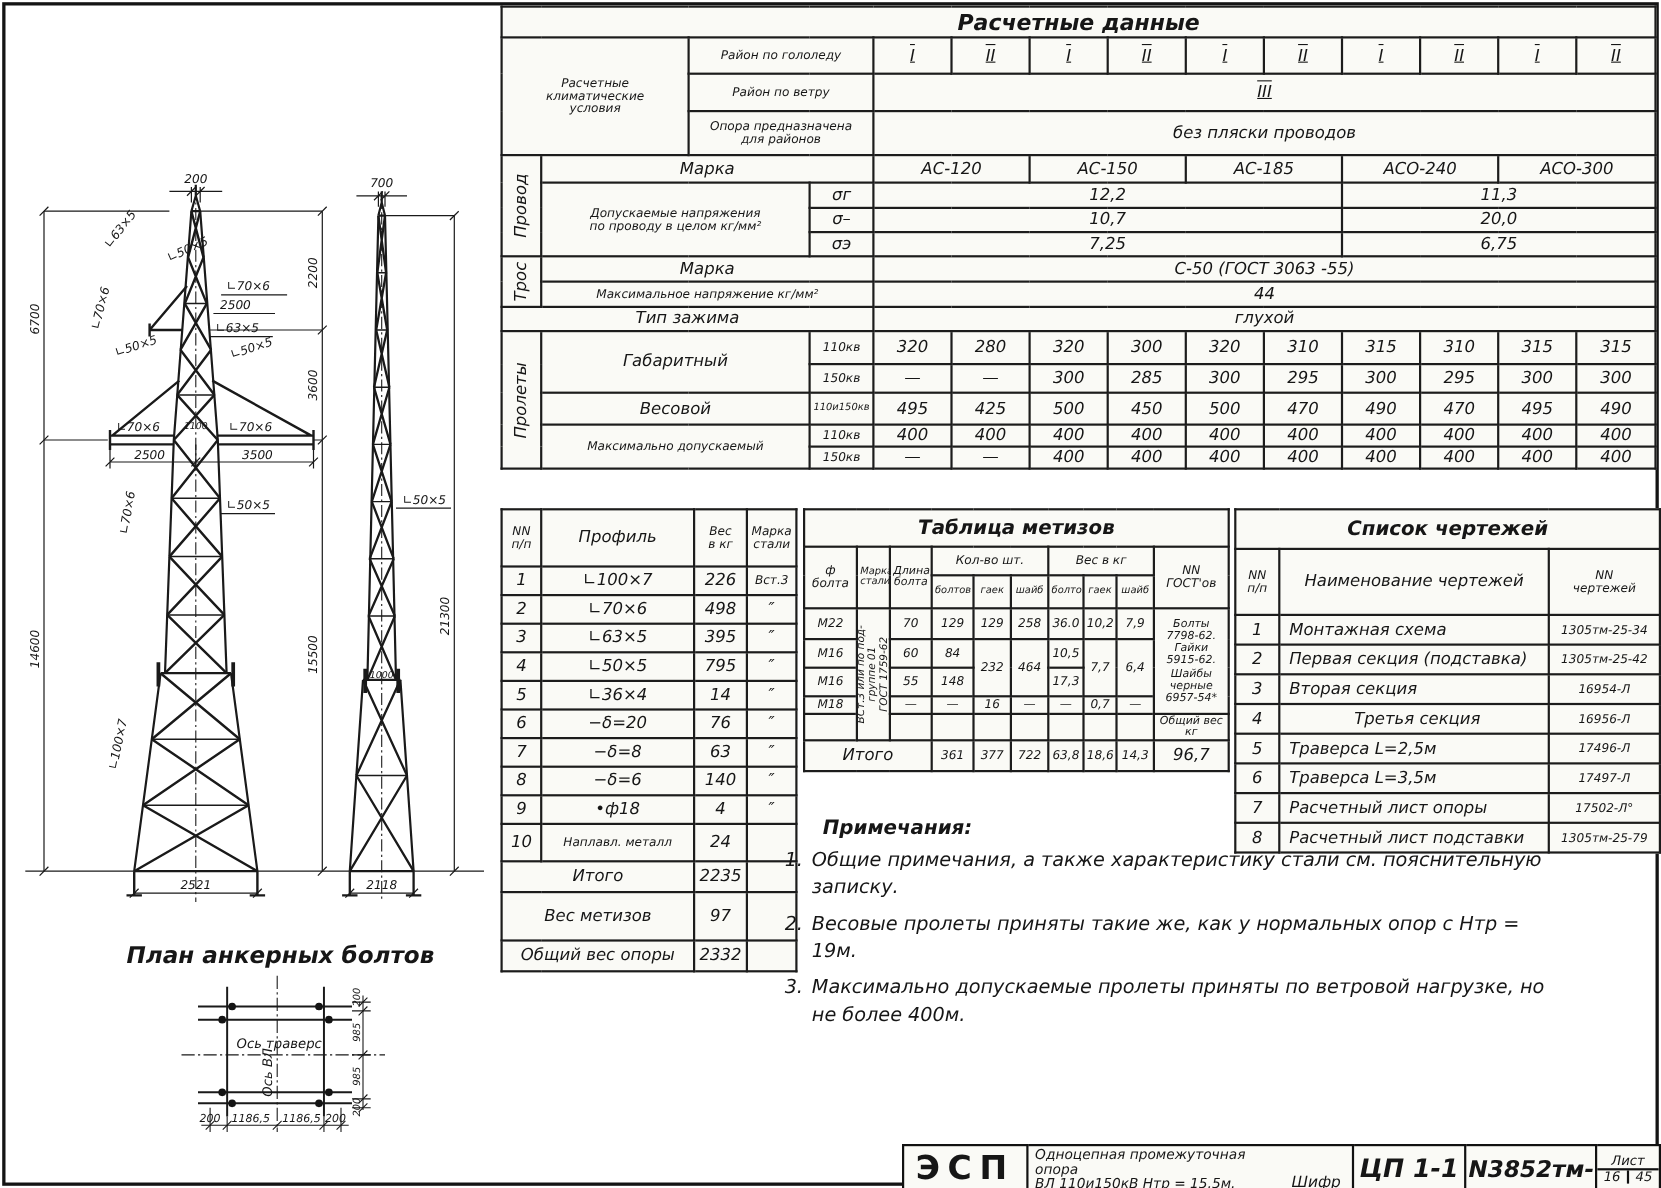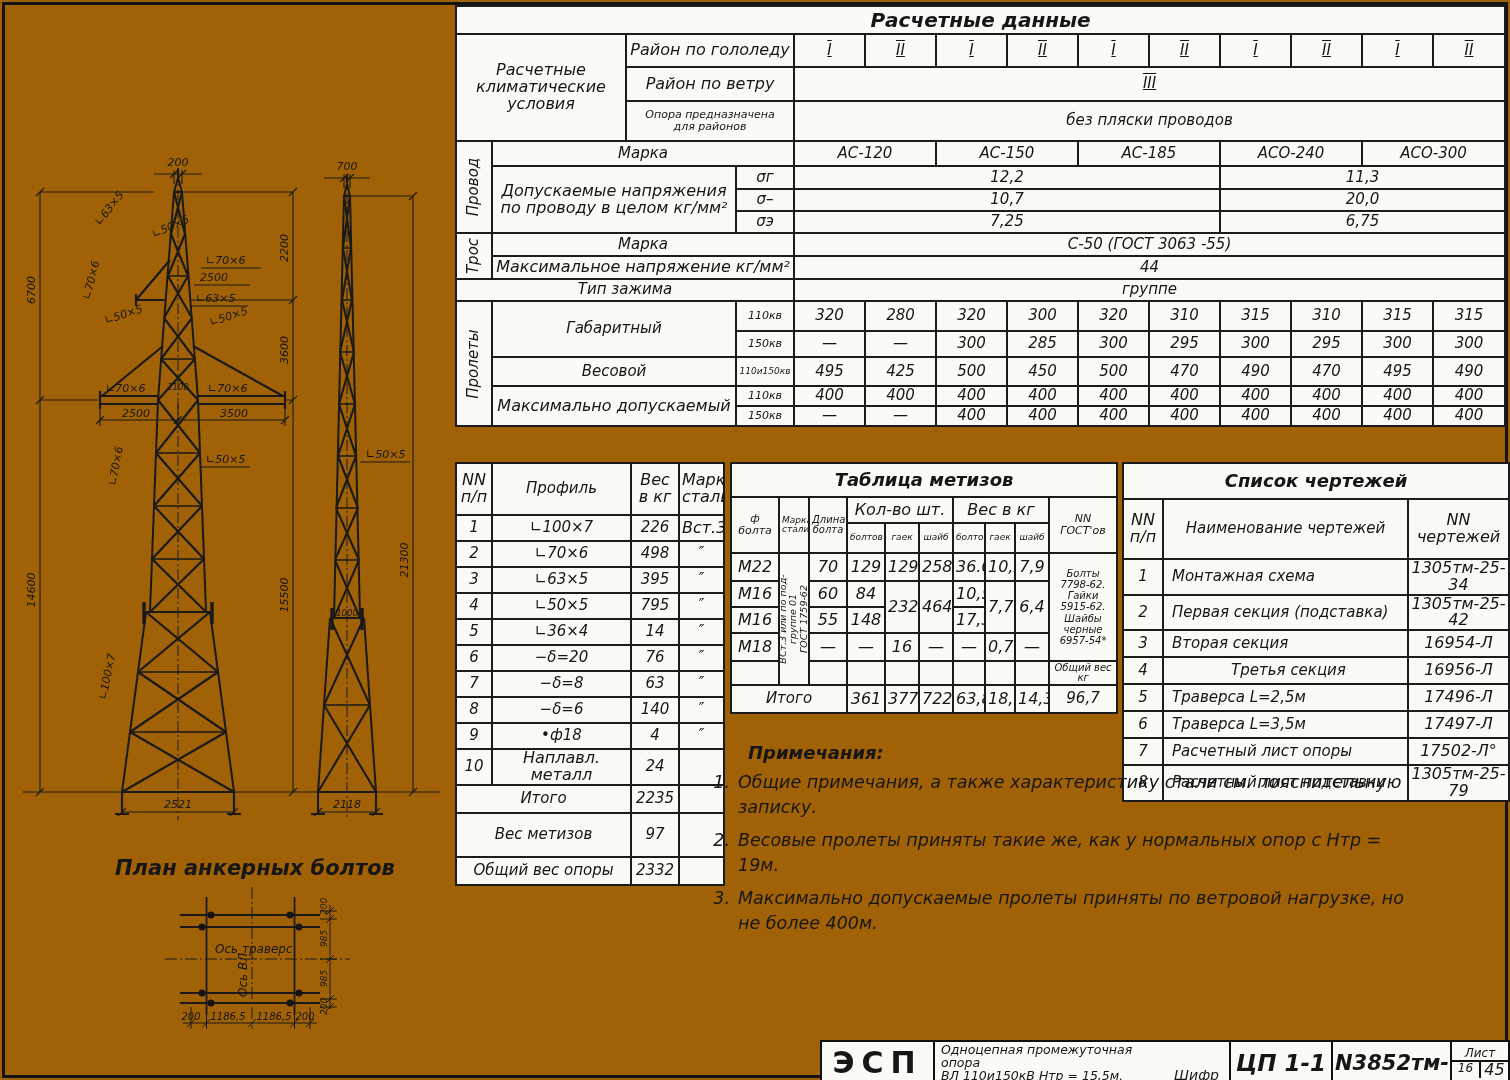--- a/index.html
+++ b/index.html
@@ -1,31 +1,31 @@
 <!DOCTYPE html>
 <html><head>
 <meta charset="utf-8">
 <style>
   html,body{margin:0;padding:0;background:#777;}
-  .sheet{position:relative;width:1510px;height:1080px;background:#a16207;overflow:hidden;
+  .sheet{position:relative;width:1510px;height:1080px;background:#ffffff;overflow:hidden;
          font-family:"DejaVu Sans",sans-serif;color:#161616;}
   .frame{position:absolute;inset:2px;border:3px solid #141414;pointer-events:none;}
   .abs{position:absolute;}
   table{border-collapse:collapse;table-layout:fixed;background:#fafaf6;}
   td{border:2px solid #1c1c1c;font-style:italic;text-align:center;vertical-align:middle;
      padding:0 2px;overflow:hidden;font-size:15px;line-height:1.05;}
   .tbl-title td{font-size:20px;font-weight:bold;}
   .pre{white-space:pre-line;}
   .rom{text-decoration:underline overline;}
   .rotcell{position:relative;}
   .vlab{position:absolute;left:50%;top:50%;transform:translate(-50%,-50%) rotate(-90deg);
         white-space:nowrap;font-size:15px;font-style:italic;}
   .vsteel{position:absolute;left:50%;top:50%;transform:translate(-50%,-50%) rotate(-90deg);
         width:150px;font-size:9.5px;line-height:1.1;font-style:italic;white-space:pre-line;text-align:center;}
-  .small{font-size:16px;}
+  .small{font-size:11px;}
   .tiny{font-size:11px;}
   .notes-title{font-size:18px;font-weight:bold;font-style:italic;}
   .note{display:flex;font-style:italic;font-size:17.5px;margin-top:7px;line-height:1.45;}
   .note-num{width:30px;text-align:right;margin-right:8px;flex:none;}
   .tb td{border:2.5px solid #111;}
   .tb .logo{font-size:30px;font-weight:bold;letter-spacing:7px;font-style:normal;}
   .tb .desc{font-size:12.5px;text-align:left;padding:1px 6px;}
   .tb .code{font-size:23px;font-weight:bold;}
   .tb .shnum{font-size:21px;font-weight:bold;white-space:nowrap;}
   .anchor-title{font-size:21px;font-weight:bold;font-style:italic;}
@@ -117,21 +117,21 @@
           </td>
       <td colspan="3">Марка</td>
       <td colspan="10">С-50 (ГОСТ 3063 -55)</td>
         </tr>
     <tr style="height:23px">
       <td colspan="3" class="small">Максимальное  напряжение  кг/мм²</td>
       <td colspan="10">44</td>
         </tr>
     <tr style="height:22px">
       <td colspan="4">Тип  зажима</td>
-      <td colspan="10">группе</td>
+      <td colspan="10">глухой</td>
         </tr>
     <tr style="height:30px">
       <td rowspan="5" class="rotcell">
             <div class="vlab">Пролеты</div>
           </td>
       <td colspan="2" rowspan="2">Габаритный</td>
       <td class="tiny">110кв</td>
       <td>320</td>
       <td>280</td>
       <td>320</td>
@@ -363,21 +363,21 @@
       <td class="small">10,5</td>
       <td rowspan="2" class="small">7,7</td>
       <td rowspan="2" class="small">6,4</td>
         </tr>
     <tr style="height:26px">
       <td class="small">М16</td>
       <td class="small">55</td>
       <td class="small">148</td>
       <td class="small">17,3</td>
         </tr>
-    <tr style="height:28px">
+    <tr style="height:16px">
       <td class="small">М18</td>
       <td class="small">—</td>
       <td class="small">—</td>
       <td class="small">16</td>
       <td class="small">—</td>
       <td class="small">—</td>
       <td class="small">0,7</td>
       <td class="small">—</td>
         </tr>
     <tr style="height:24px">
@@ -622,19 +622,19 @@
           </div>
           <div style="font-size:14px;padding-right:4px">Шифр</div>
         </div>
           </td>
       <td class="code">ЦП 1-1</td>
       <td class="shnum">N3852тм-Т2</td>
       <td style="padding:0">
         <div style="border-bottom:2px solid #111;font-size:12px;font-style:italic">Лист</div>
         <div style="display:flex">
           <div style="flex:1;border-right:2px solid #111;font-size:12px;font-style:italic">16</div>
-          <div style="flex:1;font-size:16px;font-style:italic">45</div>
+          <div style="flex:1;font-size:12px;font-style:italic">45</div>
         </div>
           </td>
         </tr>
   </tbody>
     </table>
 </div>
 
 </body></html>

